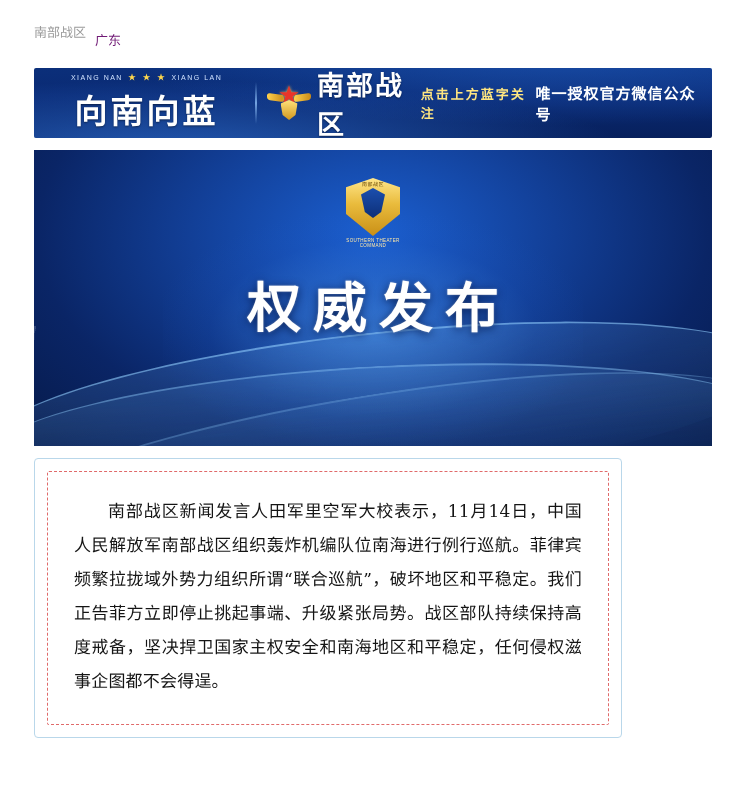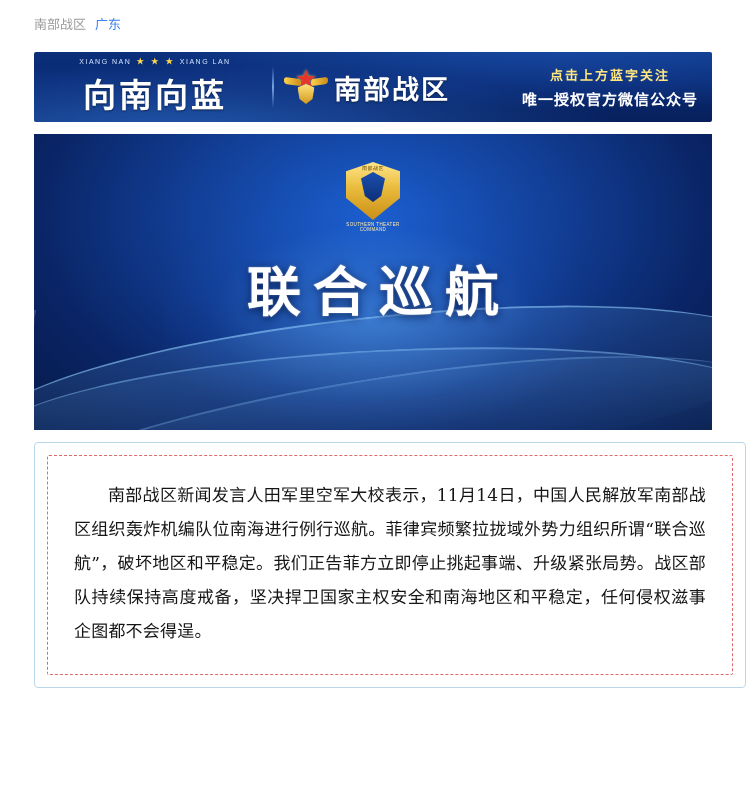--- a/index.html
+++ b/index.html
@@ -38,21 +38,22 @@
     gap: 9px;
     line-height: 18px;
   }
   .meta-source {
     color: #9a9a9a;
   }
   .meta-date {
     color: #9a9a9a;
   }
   .meta-location {
-    color: #3b82f6;
+    color: #701a75;
+    margin-top: 16px;
   }
 
   
   .banner {
     margin-top: 18px;
     width: 678px;
     height: 70px;
     position: relative;
     overflow: hidden;
     background: linear-gradient(180deg, #0b2f7a 0%, #0a2a74 40%, #07205c 100%);
@@ -159,21 +160,21 @@
     font-weight: bold;
     font-size: 27px;
     color: #ffffff;
     letter-spacing: 2px;
     text-shadow: 0 1px 2px rgba(0,0,0,0.45);
   }
   .banner-right {
     margin-left: auto;
     padding-right: 14px;
     display: flex;
-    flex-direction: column;
+    flex-direction: row;
     align-items: center;
     gap: 4px;
   }
   .banner-right-top {
     font-family: "DejaVu Serif", serif;
     font-size: 13px;
     font-weight: bold;
     color: #ffe680;
     letter-spacing: 2px;
   }
@@ -278,21 +279,21 @@
     font-size: 54px;
     letter-spacing: 12px;
     text-indent: 12px;
     color: #ffffff;
     text-shadow: 0 2px 10px rgba(0,20,70,0.85), 0 0 2px rgba(255,255,255,0.6);
   }
 
   
   .quote-wrap {
     margin-top: 12px;
-    width: 712px;
+    width: 588px;
     box-sizing: border-box;
     border: 1px solid #b9d7ea;
     border-radius: 4px;
     background: #ffffff;
     padding: 12px;
   }
   .quote-inner {
     border: 1px dashed #e06a6a;
     border-radius: 2px;
     padding: 22px 26px 26px 26px;
@@ -362,21 +363,21 @@
     <div class="rays"></div>
 
     <div class="hero-badge">
       <div class="crest">
         <div class="crest-top-text">南部战区</div>
         <div class="crest-inner"></div>
       </div>
       <div class="crest-bottom-text">SOUTHERN THEATER COMMAND</div>
     </div>
 
-    <div class="hero-title">联合巡航</div>
+    <div class="hero-title">权威发布</div>
   </div>
 
   <div class="quote-wrap">
     <div class="quote-inner">
       <p class="quote-text">南部战区新闻发言人田军里空军大校表示，11月14日，中国人民解放军南部战区组织轰炸机编队位南海进行例行巡航。菲律宾频繁拉拢域外势力组织所谓“联合巡航”，破坏地区和平稳定。我们正告菲方立即停止挑起事端、升级紧张局势。战区部队持续保持高度戒备，坚决捍卫国家主权安全和南海地区和平稳定，任何侵权滋事企图都不会得逞。</p>
     </div>
   </div>
 
 </div>
 

